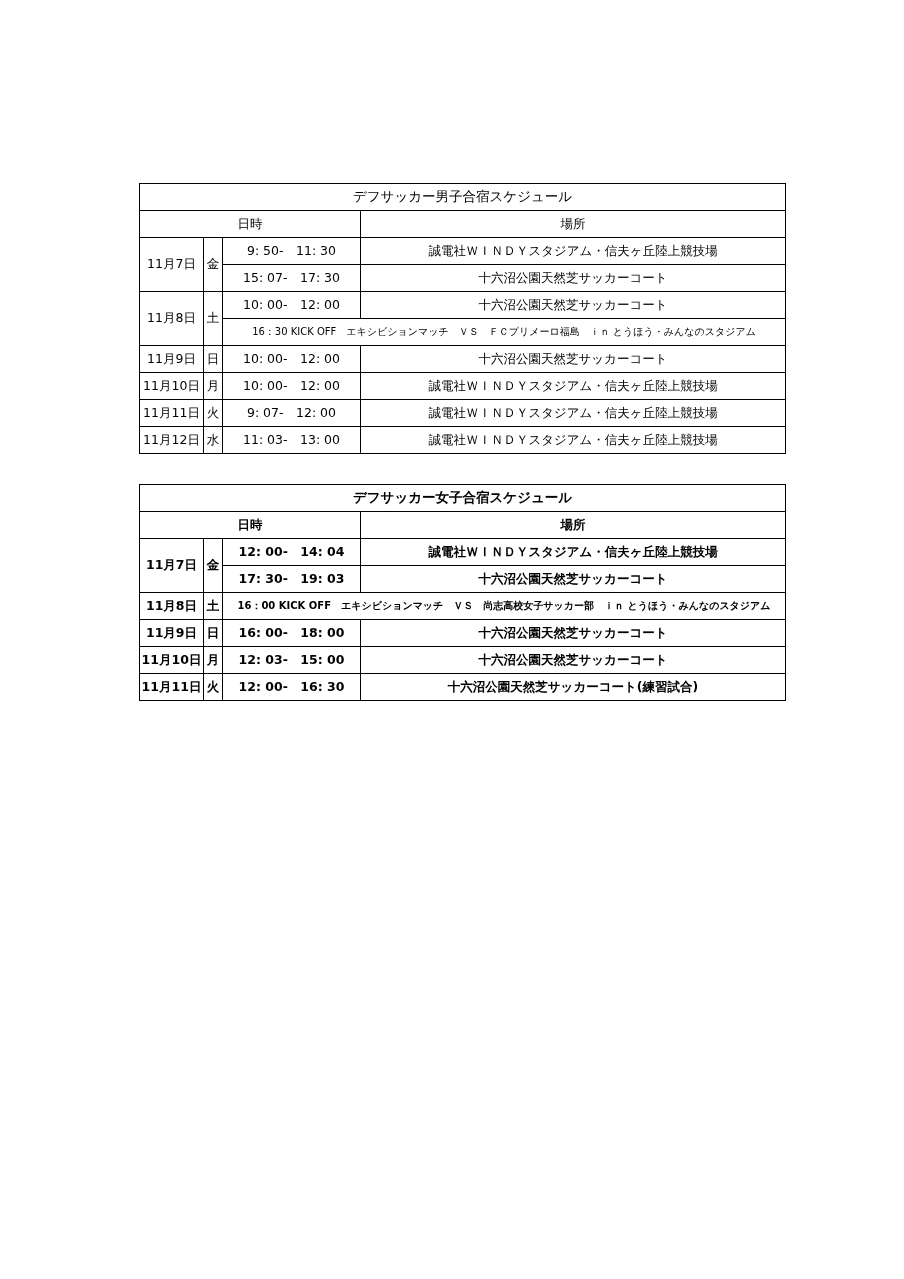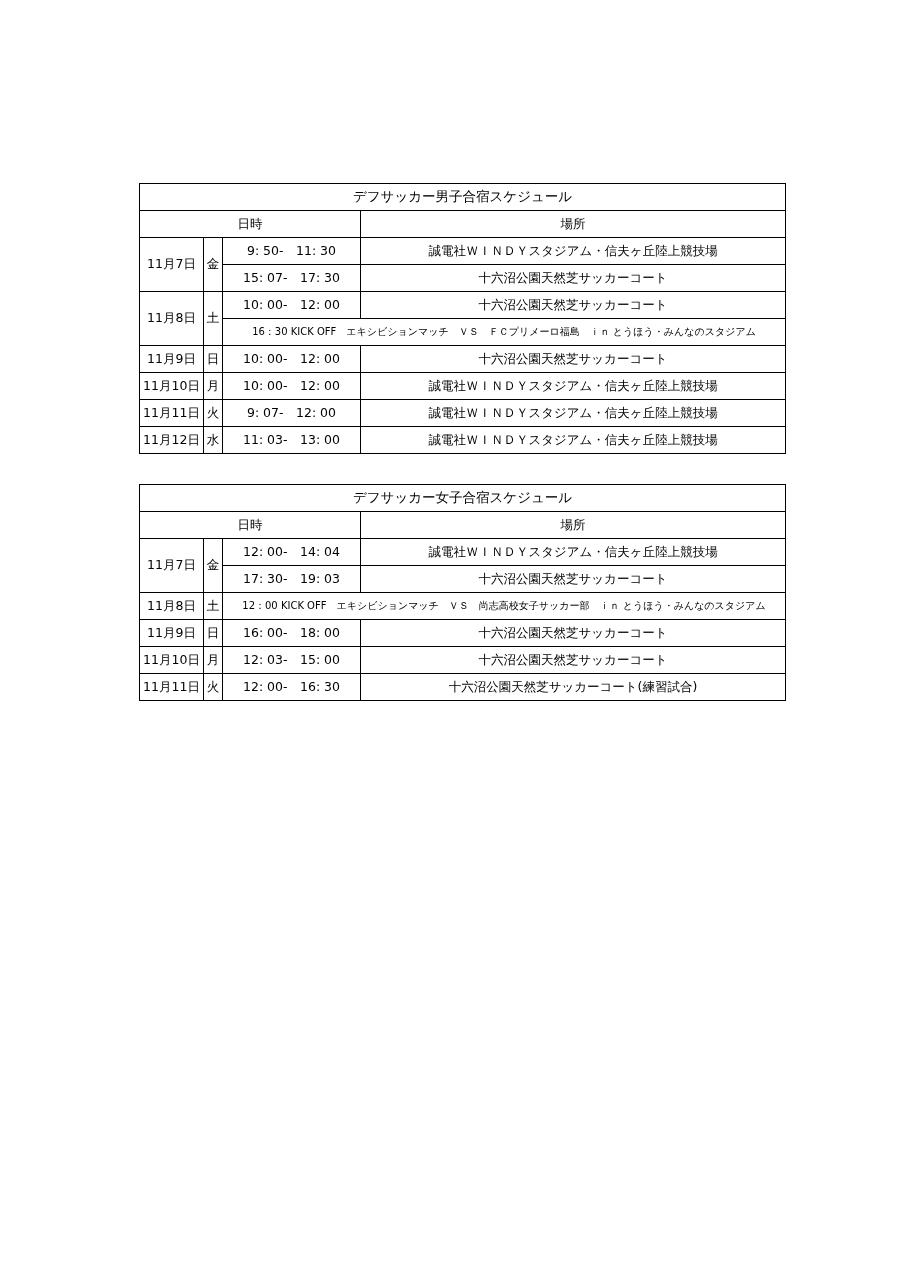--- a/index.html
+++ b/index.html
@@ -10,21 +10,21 @@
     font-size:12.5px;
     margin-left:10px;
   }
   table.sched td {
     border:1px solid #000; text-align:center; vertical-align:middle;
     padding:0; height:26px; white-space:nowrap; overflow:hidden;
   }
   table.sched td.title { font-size:13.5px; }
   table.sched td.small { font-size:10px; }
   #men { top:183px; }
-  #women { top:484px; }
+  #women { top:484px;font-weight:bold; }
 </style>
 </head>
 <body>
 
 <table class="sched" id="men">
   <colgroup>
       <col style="width:64px">
       <col style="width:19px">
       <col style="width:138px">
       <col style="width:425px">
@@ -104,21 +104,21 @@
     <td>12: 00-　14: 04</td>
     <td>誠電社ＷＩＮＤＹスタジアム・信夫ヶ丘陸上競技場</td>
   </tr>
   <tr>
     <td>17: 30-　19: 03</td>
     <td>十六沼公園天然芝サッカーコート</td>
   </tr>
   <tr>
     <td>11月8日</td>
     <td>土</td>
-    <td class="small" colspan="2">12：00 KICK OFF　エキシビションマッチ　ＶＳ　尚志高校女子サッカー部　ｉｎ とうほう・みんなのスタジアム</td>
+    <td class="small" colspan="2">16：00 KICK OFF　エキシビションマッチ　ＶＳ　尚志高校女子サッカー部　ｉｎ とうほう・みんなのスタジアム</td>
   </tr>
   <tr>
     <td>11月9日</td>
     <td>日</td>
     <td>16: 00-　18: 00</td>
     <td>十六沼公園天然芝サッカーコート</td>
   </tr>
   <tr>
     <td>11月10日</td>
     <td>月</td>

